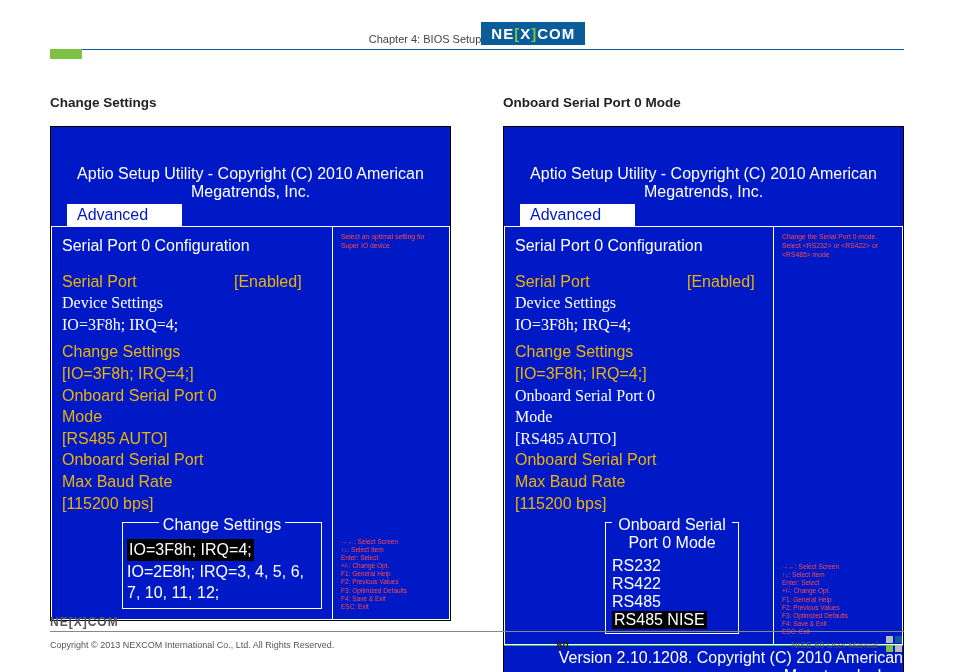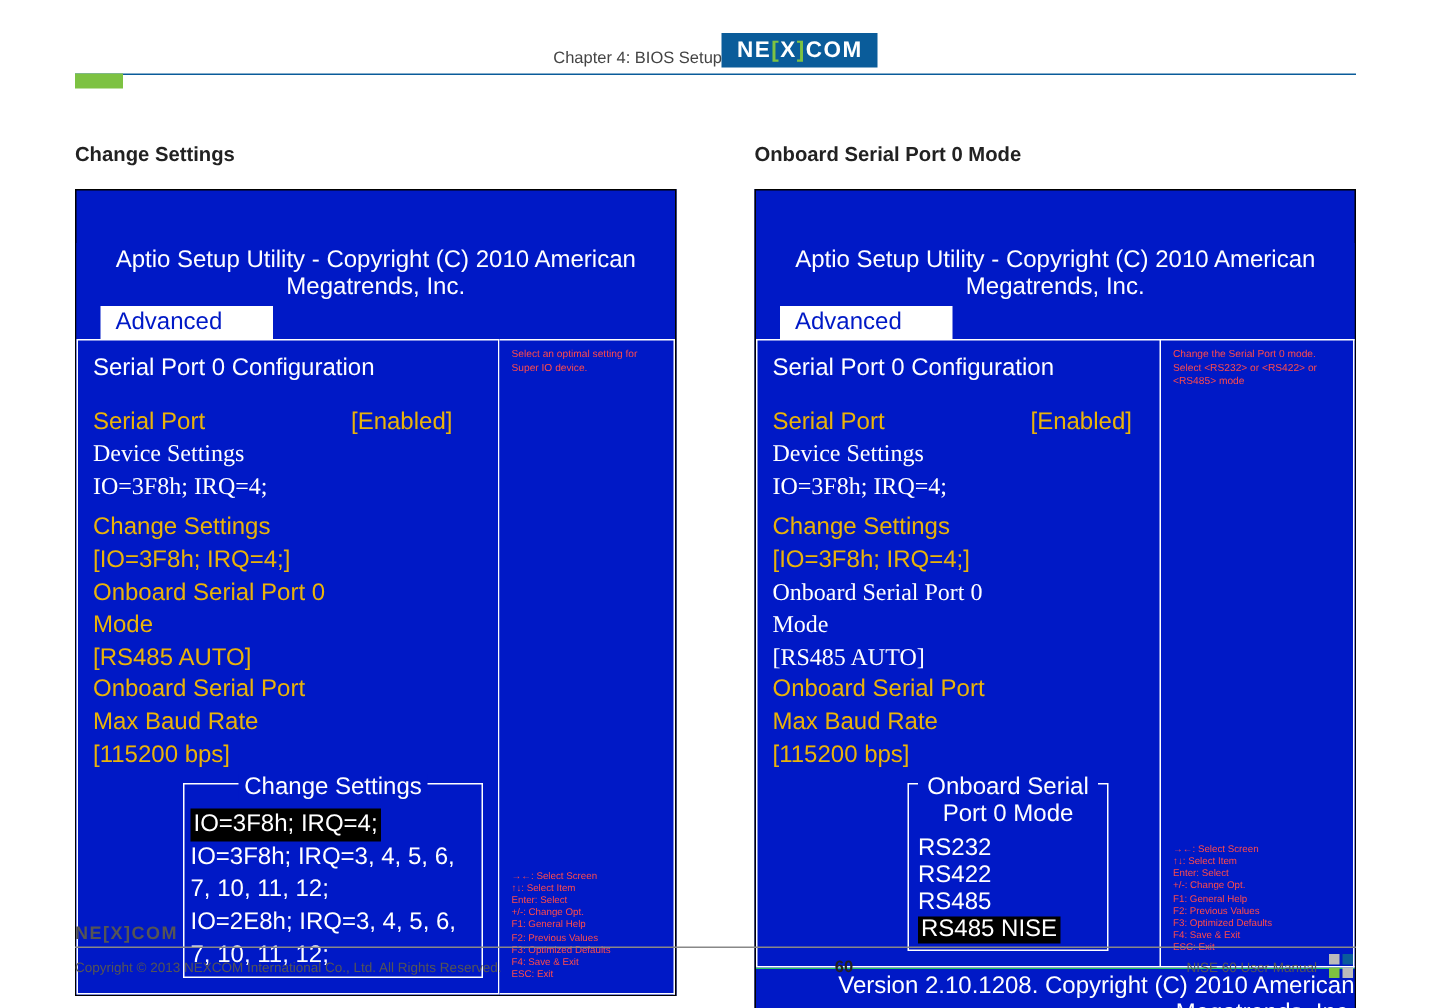--- a/index.html
+++ b/index.html
@@ -82,21 +82,20 @@
             <div class="kv line txt-blue"><span class="k">Serial Port</span><span class="v">[Enabled]</span></div>
             <div class="kv line txt-white"><span class="k">Device Settings</span><span class="v">IO=3F8h; IRQ=4;</span></div>
             <div style="height:6px"></div>
             <div class="kv line txt-blue"><span class="k">Change Settings</span><span class="v">[IO=3F8h; IRQ=4;]</span></div>
             <div class="kv line txt-blue"><span class="k">Onboard Serial Port 0 Mode</span><span class="v">[RS485 AUTO]</span></div>
             <div class="kv line txt-blue"><span class="k">Onboard Serial Port Max Baud Rate</span><span class="v">[115200 bps]</span></div>
 
             <div class="popup">
               <div class="popup-title">Change Settings</div>
               <div class="opt"><span class="opt-black">IO=3F8h; IRQ=4;</span></div>
-              <div class="opt">IO=3F8h; IRQ=3, 4, 5, 6, 7, 10, 11, 12;</div>
               <div class="opt">IO=2E8h; IRQ=3, 4, 5, 6, 7, 10, 11, 12;</div>
             </div>
           </div>
           <div class="bios-right">
             <div class="help-top">Select an optimal setting for Super IO device.</div>
             <div class="help-keys" style="white-space:pre-line;">→←: Select Screen
 ↑↓: Select Item
 Enter: Select
 +/-: Change Opt.
 F1: General Help

